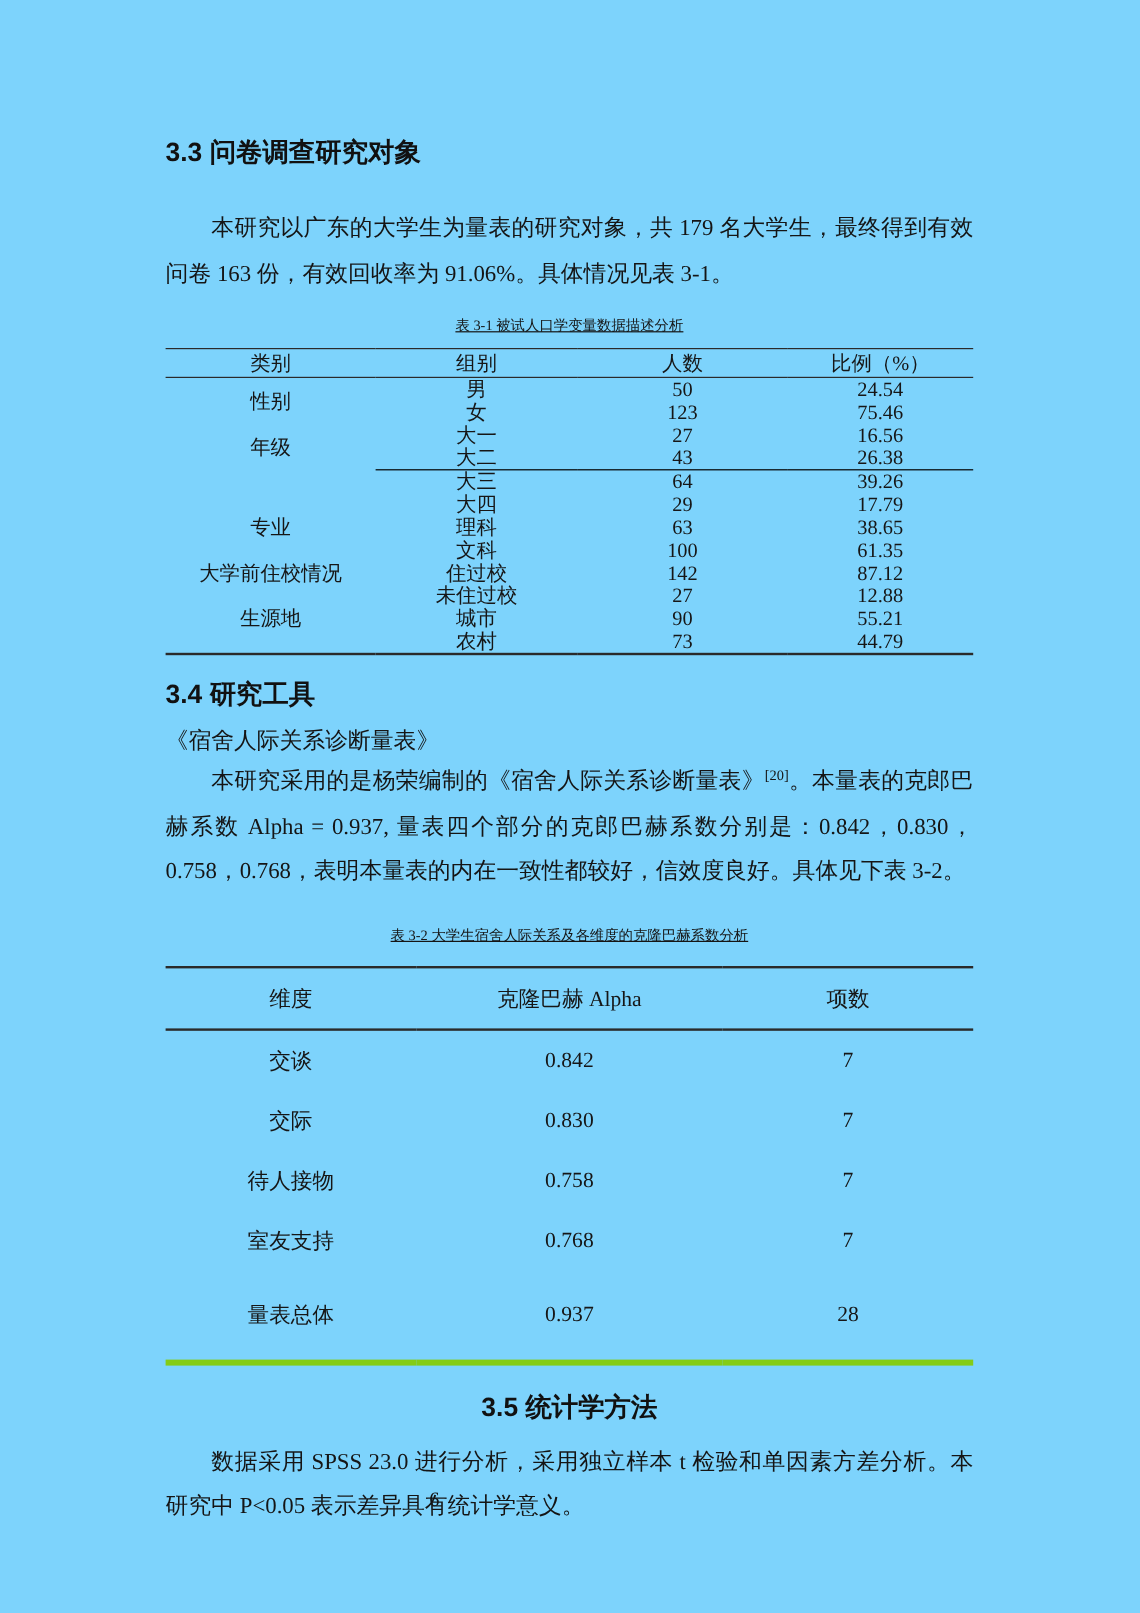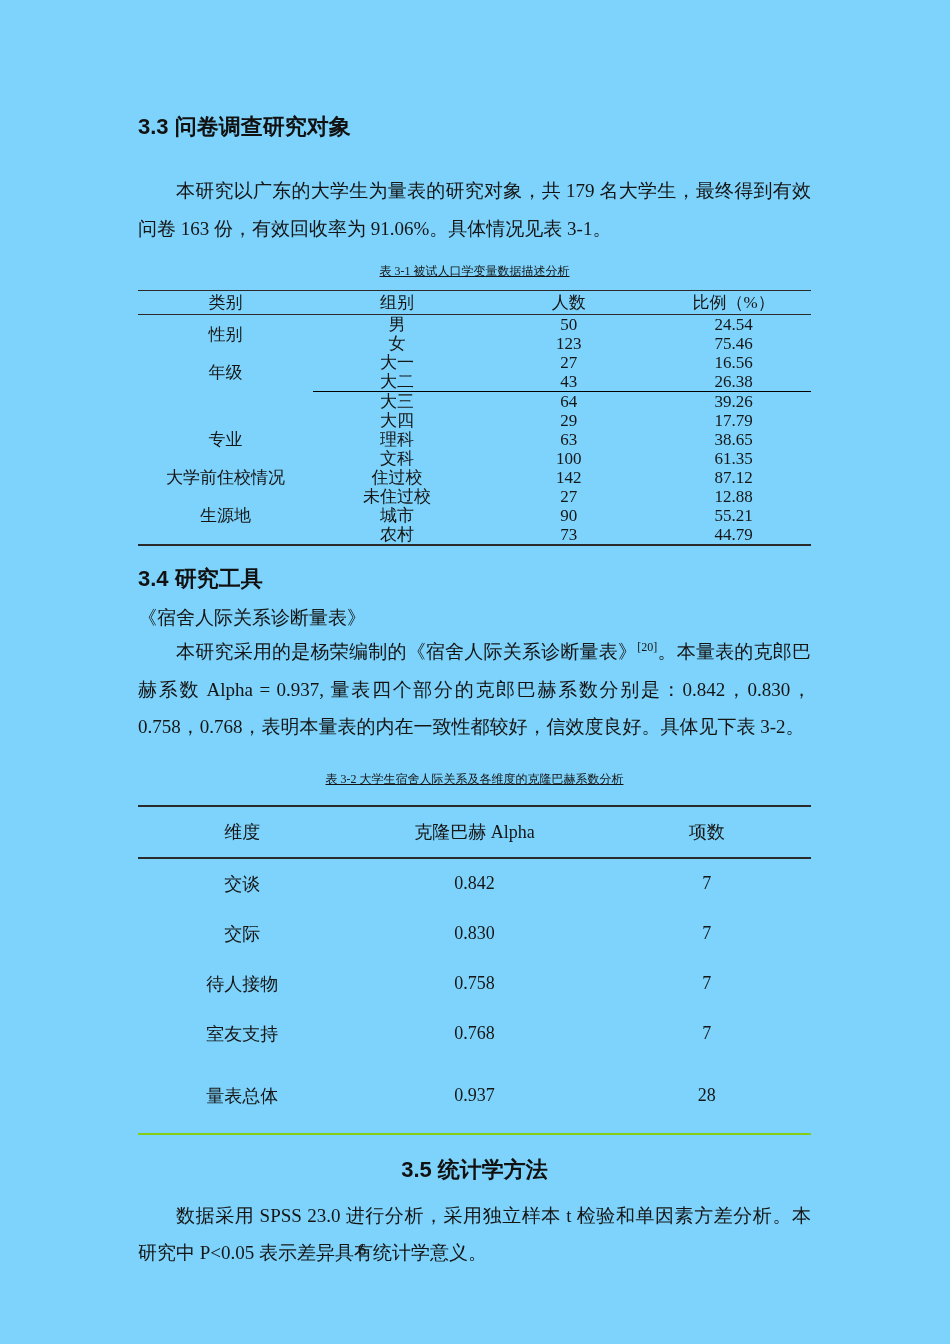--- a/index.html
+++ b/index.html
@@ -55,21 +55,21 @@
   .t31 td{height:19px;line-height:19px;}
   .t31 .c1{width:26%;}
   .t31 .c2{width:25%;font-family:Liberation Serif, serif;}
   .t31 .c3{width:26%;}
   .t31 .c4{width:23%;}
   .t31 td.cat-mid{vertical-align:middle;}
   .t31 td.cat-top{vertical-align:top;}
   .t31 td.cat-pad{vertical-align:top;padding-top:10px;}
   .t31 tr.faint-line td{border-bottom:1px solid #000000;}
   
-  .t32{margin-top:15px;font-size:18px;border-top:2.5px solid #2a2a2a;border-bottom:2px solid #84cc16;}
+  .t32{margin-top:15px;font-size:18px;border-top:2.5px solid #2a2a2a;border-bottom:5px solid #84cc16;}
   .t32 thead th{height:50px;border-bottom:2px solid #2a2a2a;font-size:18px;vertical-align:middle;}
   .t32 td{height:50px;vertical-align:middle;}
   .t32 tr.total td{height:74px;}
   .t32 .d1{width:31%;}
   .t32 .d2{width:38%;}
   .t32 .d3{width:31%;}
   .page-number{
     position:absolute;
     left:340px;top:1240px;width:44px;
     text-align:center;

